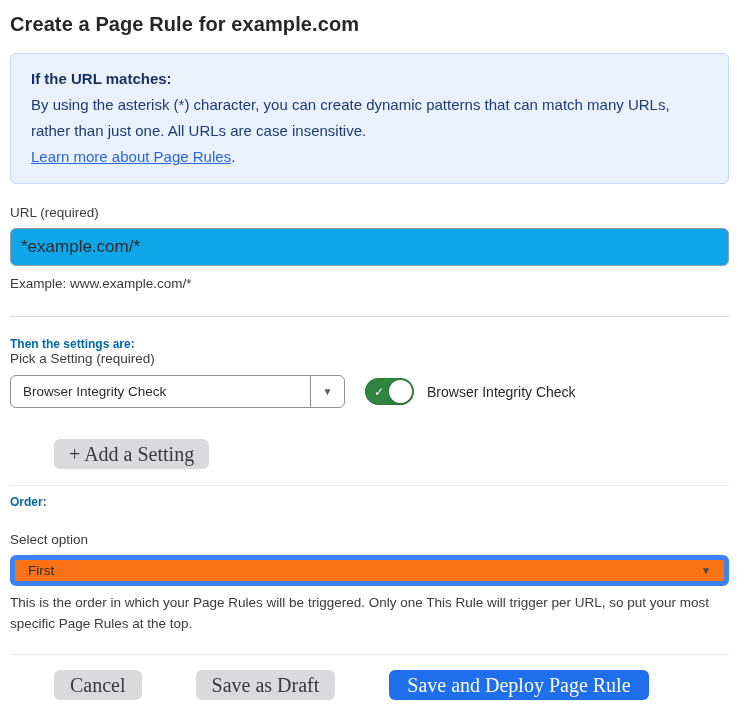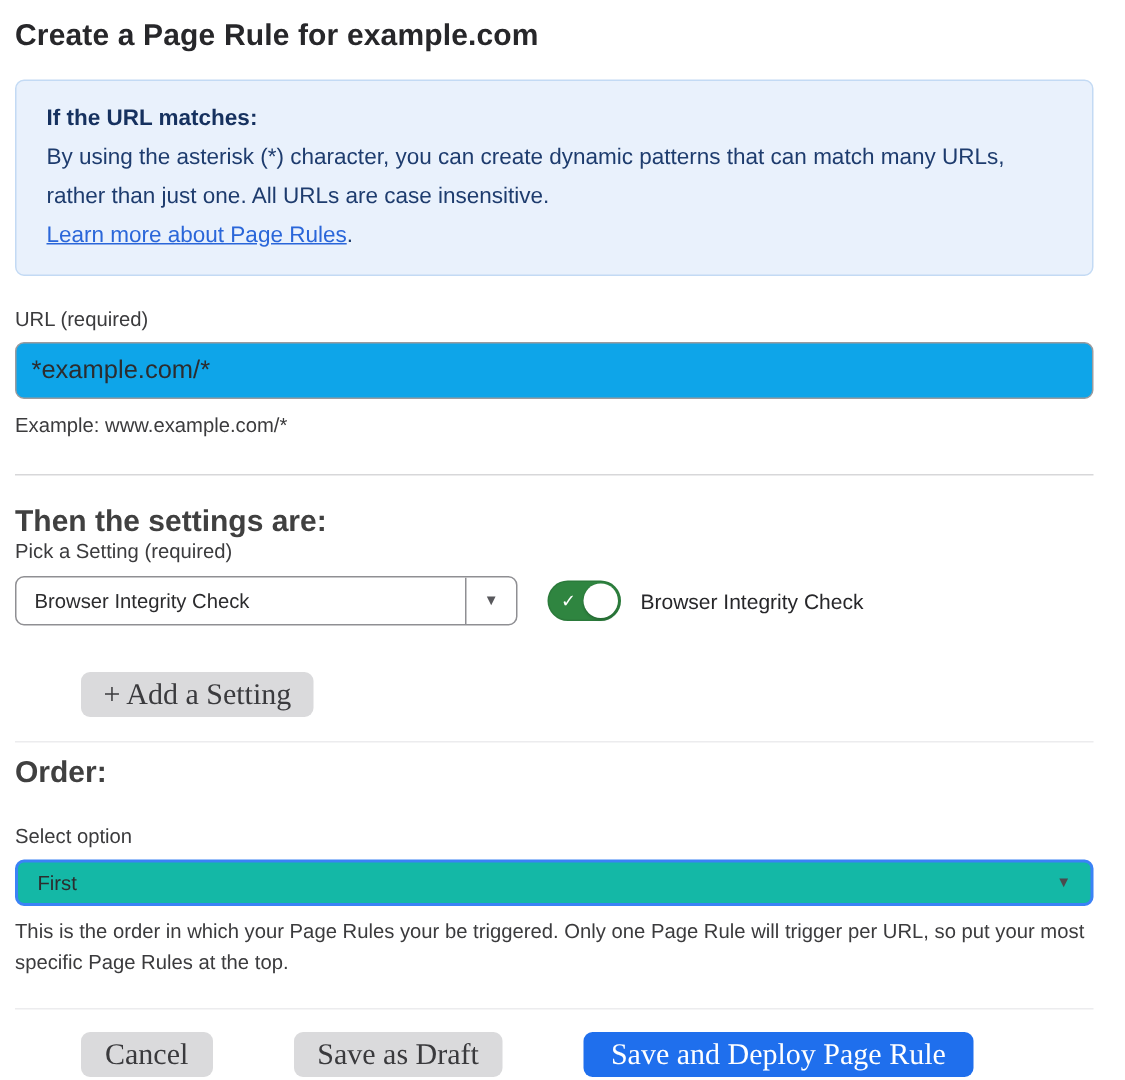--- a/index.html
+++ b/index.html
@@ -63,23 +63,23 @@
     border: none;
     border-top: 1px solid #d7d7d9;
     margin: 22px 0 0 0;
   }
   hr.divider-light {
     border: none;
     border-top: 1px solid #ececee;
   }
 
   .section-heading {
-    font-size: 20px;
+    font-size: 12px;
     font-weight: 700;
-    color: #404040;
+    color: #0369a1;
   }
 
   
   .setting-row { display: flex; align-items: center; margin-top: 9px; }
   .select-box {
     display: flex;
     align-items: stretch;
     border: 1px solid #8f8f93;
     border-radius: 6px;
     background: #fff;
@@ -155,23 +155,23 @@
   .btn-blue { background: #1f6fed; color: #ffffff; padding: 0 18px; }
   .add-setting-btn { margin-top: 31px; padding: 0 15px; }
 
   
   .wide-select {
     display: flex;
     align-items: center;
     justify-content: space-between;
     width: 100%;
     height: 31px;
-    border: 2px solid #3b82f6;
-    border-radius: 6px;
-    background: #14b8a6;
+    border: 5px solid #3b82f6;
+    border-radius: 6px;
+    background: #f97316;
     padding: 0 13px;
     font-size: 13.5px;
     color: #2c2c2e;
     cursor: pointer;
     margin-top: 1px;
   }
   .wide-select .select-arrow { color: #4a4a4e; font-size: 10px; }
 
   .footer-actions { display: flex; gap: 10px; margin-top: 15px; }
 </style>
@@ -220,21 +220,21 @@
 
   <div class="section-heading" style="margin-top:9px;">Order:</div>
 
   <div class="field-label" style="margin-top:23px;">Select option</div>
 
   <div class="wide-select">
     <span>First</span>
     <span class="select-arrow">▼</span>
   </div>
 
-  <div class="helper-text" style="margin-top:6px; max-width:716px;">This is the order in which your Page Rules your be triggered. Only one Page Rule will trigger per URL, so put your most specific Page Rules at the top.</div>
+  <div class="helper-text" style="margin-top:6px; max-width:716px;">This is the order in which your Page Rules will be triggered. Only one This Rule will trigger per URL, so put your most specific Page Rules at the top.</div>
 
   <hr class="divider divider-light" style="margin-top:20px;">
 
   <div class="footer-actions">
     <button class="btn btn-gray">Cancel</button>
     <button class="btn btn-gray">Save as Draft</button>
     <button class="btn btn-blue">Save and Deploy Page Rule</button>
   </div>
 
 </div>

